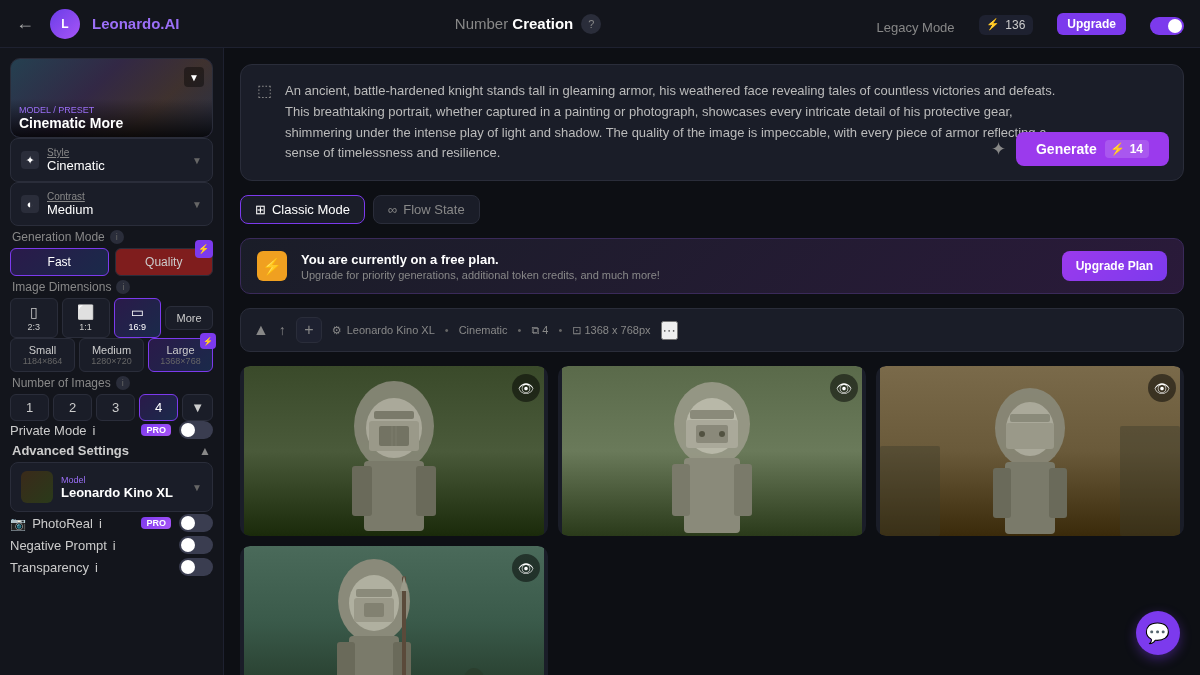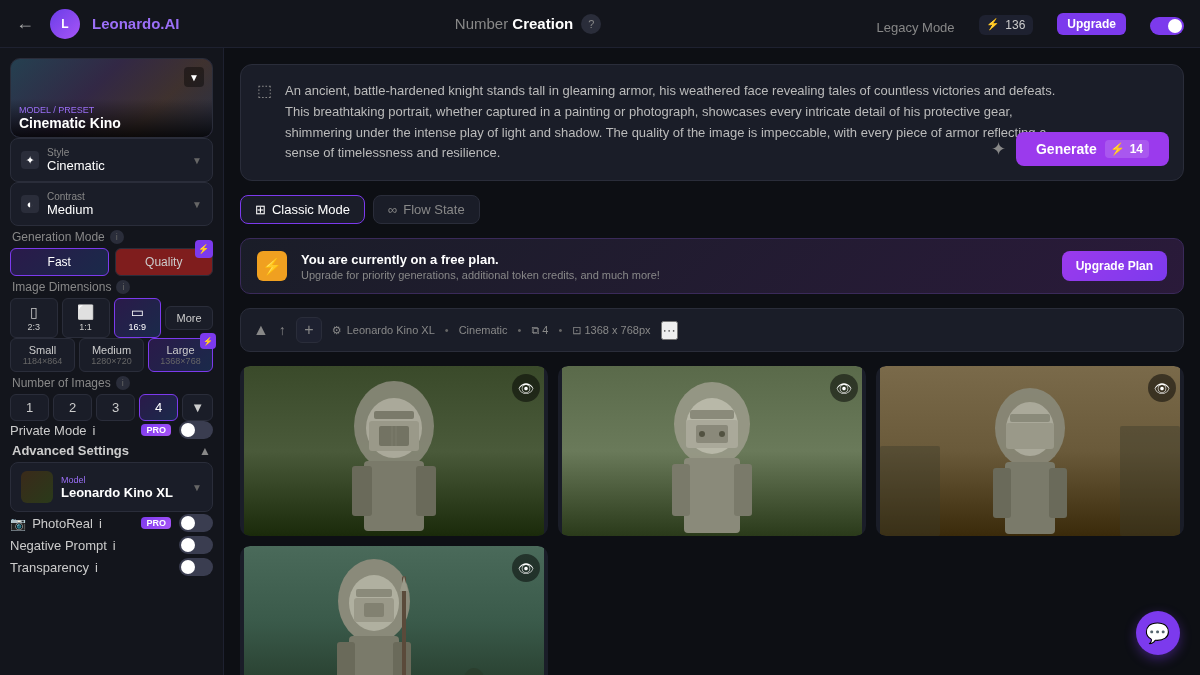--- a/index.html
+++ b/index.html
@@ -196,20 +196,21 @@
     .sidebar-row-icon {
       width: 18px; height: 18px;
       background: #2a2d3a;
       border-radius: 4px;
       display: flex; align-items: center; justify-content: center;
       font-size: 11px;
     }
     .sidebar-row-label {
       font-size: 10px;
       color: #888;
+      text-decoration: underline;
     }
     .sidebar-row-value {
       font-size: 13px;
       font-weight: 500;
       color: #fff;
     }
     .sidebar-row-chevron { font-size: 10px; color: #666; }
 
     .section-header {
       font-size: 12px;
@@ -681,21 +682,21 @@
 
 <div class="main-layout">
 
   <aside class="sidebar">
 
     <div class="preset-card">
       <div class="preset-card-bg" style="background: linear-gradient(135deg, #2a4a5a 0%, #3a2a4a 40%, #4a3a2a 70%, #2a3a4a 100%);">
       </div>
       <div class="preset-card-overlay">
         <div class="preset-card-sublabel">Model / Preset</div>
-        <div class="preset-card-title">Cinematic Kino</div>
+        <div class="preset-card-title">Cinematic More</div>
       </div>
       <div class="preset-card-arrow">▼</div>
     </div>
 
     <div class="sidebar-row">
       <div class="sidebar-row-left">
         <div class="sidebar-row-icon">✦</div>
         <div>
           <div class="sidebar-row-label">Style</div>
           <div class="sidebar-row-value">Cinematic</div>

